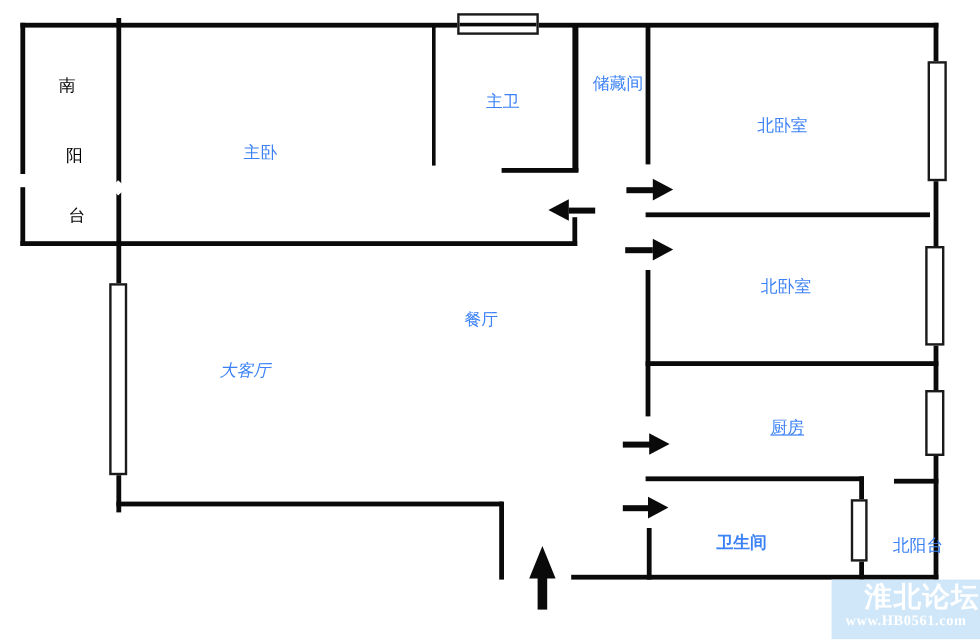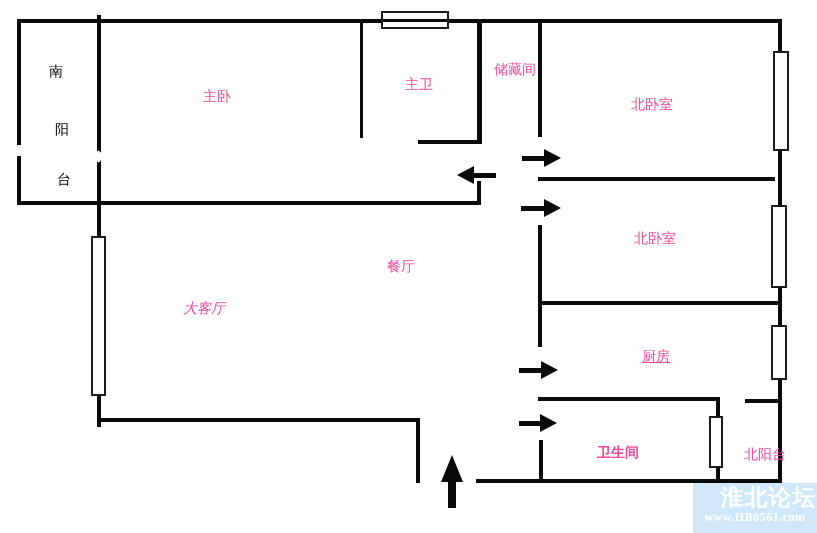--- a/index.html
+++ b/index.html
@@ -3,21 +3,21 @@
 <meta charset="utf-8">
 <style>
   html,body{margin:0;padding:0;background:#fff;}
   #plan{
     position:relative;width:817px;height:533px;background:#fff;overflow:hidden;
     font-family:"Liberation Sans","DejaVu Sans",sans-serif;
   }
   .wall{position:absolute;background:#0a0a0a;}
   .window{position:absolute;background:#fff;border:2px solid #1a1a1a;box-sizing:border-box;}
   .win-mid{position:absolute;background:#0a0a0a;}
-  .room-label{position:absolute;font-size:14px;color:#ec4899;white-space:nowrap;line-height:16px;}
+  .room-label{position:absolute;font-size:14px;color:#3b82f6;white-space:nowrap;line-height:16px;}
   .vchar{position:absolute;font-size:14px;color:#000;line-height:15px;}
   .arr-shaft{position:absolute;background:#0a0a0a;}
   .arr-head{position:absolute;width:0;height:0;}
   .head-right{border-top:9px solid transparent;border-bottom:9px solid transparent;border-left:17px solid #0a0a0a;}
   .head-left{border-top:9px solid transparent;border-bottom:9px solid transparent;border-right:17px solid #0a0a0a;}
   .head-up{border-left:11px solid transparent;border-right:11px solid transparent;border-bottom:27px solid #0a0a0a;}
   .notch{position:absolute;width:9px;height:9px;background:#fff;transform:rotate(45deg);}
   #watermark{
     position:absolute;left:693px;top:483px;width:124px;height:50px;
     background:#cfe7f9;color:#fff;text-align:center;overflow:hidden;
@@ -84,21 +84,21 @@
   </div>
   <div>
     <div class="arr-shaft" style="left:448px;top:481px;width:8px;height:27px;"></div>
     <div class="arr-head head-up" style="left:441px;top:455px;"></div>
   </div>
 
   <span class="vchar" style="left:49px;top:64px;">南</span>
   <span class="vchar" style="left:55px;top:122px;">阳</span>
   <span class="vchar" style="left:57px;top:172px;">台</span>
 
-  <span class="room-label" style="left:203px;top:88px;">主卧</span>
+  <span class="room-label" style="left:203px;top:119px;">主卧</span>
   <span class="room-label" style="left:405px;top:76px;">主卫</span>
   <span class="room-label" style="left:494px;top:61px;">储藏间</span>
   <span class="room-label" style="left:631px;top:96px;">北卧室</span>
   <span class="room-label" style="left:634px;top:230px;">北卧室</span>
   <span class="room-label" style="left:387px;top:258px;">餐厅</span>
   <span class="room-label" style="left:183px;top:300px;font-style:italic;">大客厅</span>
   <span class="room-label" style="left:642px;top:348px;text-decoration:underline;">厨房</span>
   <span class="room-label" style="left:597px;top:444px;font-weight:bold;">卫生间</span>
   <span class="room-label" style="left:744px;top:446px;">北阳台</span>
 

